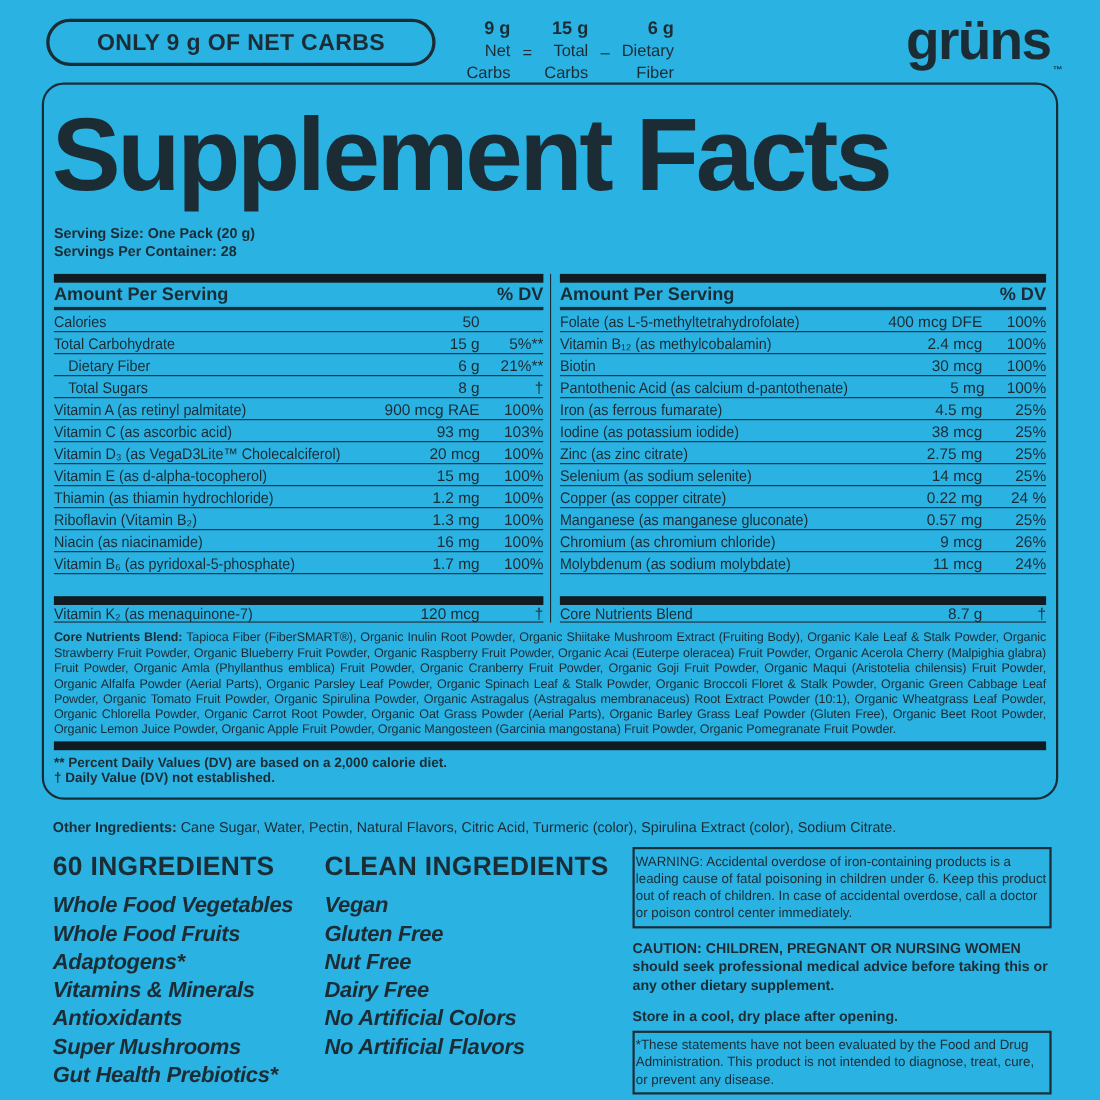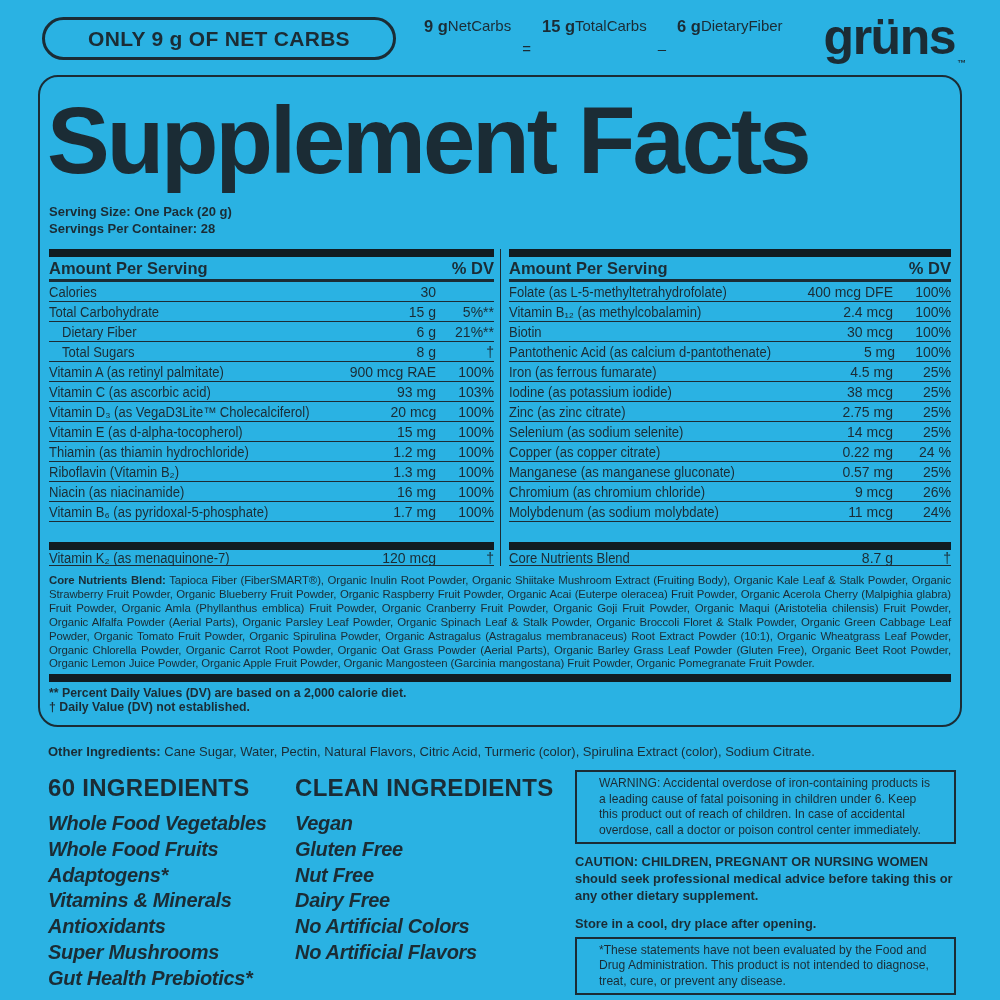--- a/index.html
+++ b/index.html
@@ -18,21 +18,21 @@
   .canvas{position:absolute;inset:0;}
 
   
   .pill{
     position:absolute;left:42px;top:17px;width:354px;height:43px;
     border:3px solid var(--ink);border-radius:27px;
     display:flex;align-items:center;justify-content:center;
     font-size:21px;font-weight:800;letter-spacing:.3px;white-space:nowrap;
   }
   .equation{position:absolute;left:424px;top:16px;display:flex;gap:11px;}
-  .equation .term{display:flex;flex-direction:row;text-align:right;font-size:15px;line-height:20.5px;}
+  .equation .term{display:flex;flex-direction:column;text-align:right;font-size:15px;line-height:20.5px;}
   .equation .val{font-weight:700;font-size:16.5px;}
   .equation .op{padding-top:23px;font-size:15px;line-height:20.5px;}
   .logo{position:absolute;right:34px;top:8px;font-size:50px;font-weight:800;letter-spacing:-1.5px;white-space:nowrap;}
   .logo .tm{display:inline-block;font-size:9px;font-weight:700;letter-spacing:0;transform:translateY(12px);margin-left:2px;}
 
   
   .panel{
     position:absolute;left:38px;top:75px;width:924px;height:652px;
     border:2px solid var(--ink);border-radius:20px;
     padding:12px 9px;
@@ -72,21 +72,21 @@
   
   .blist{position:absolute;top:774px;}
   .col60{left:48px;width:245px;}
   .colclean{left:295px;width:270px;}
   .blist h2{font-size:24px;font-weight:800;letter-spacing:.3px;white-space:nowrap;}
   .blist ul{list-style:none;margin-top:9px;}
   .blist li{font-size:20px;font-weight:700;font-style:italic;line-height:25.8px;letter-spacing:-.3px;white-space:nowrap;}
 
   
   .notices{position:absolute;left:575px;top:770px;width:381px;}
-  .nbox{border:2px solid var(--ink);padding:4px 22px;font-size:12.1px;line-height:15.6px;font-weight:500;}
+  .nbox{border:2px solid var(--ink);padding:4px 1px;font-size:12.1px;line-height:15.6px;font-weight:500;}
   .ncaution{margin-top:10px;font-weight:700;font-size:12.9px;line-height:16.8px;}
   .nstore{margin-top:11px;font-weight:700;font-size:12.9px;line-height:16.8px;}
   .nbox.fda{margin-top:4px;}
 </style>
 </head>
 <body>
 
 <div class="canvas">
 
   <div class="pill">
@@ -125,21 +125,21 @@
     <div class="tables">
       <div class="ntable left">
         <div class="tbar"></div>
         <div class="thead">
           <span>Amount Per Serving</span>
           <span>% DV</span>
         </div>
         <div class="rows">
   <div class="row">
     <span class="n">Calories</span>
-    <span class="a">30</span>
+    <span class="a">50</span>
     <span class="d"></span>
   </div>
 
   <div class="row">
     <span class="n">Total Carbohydrate</span>
     <span class="a">15 g</span>
     <span class="d">5%**</span>
   </div>
 
   <div class="row">

